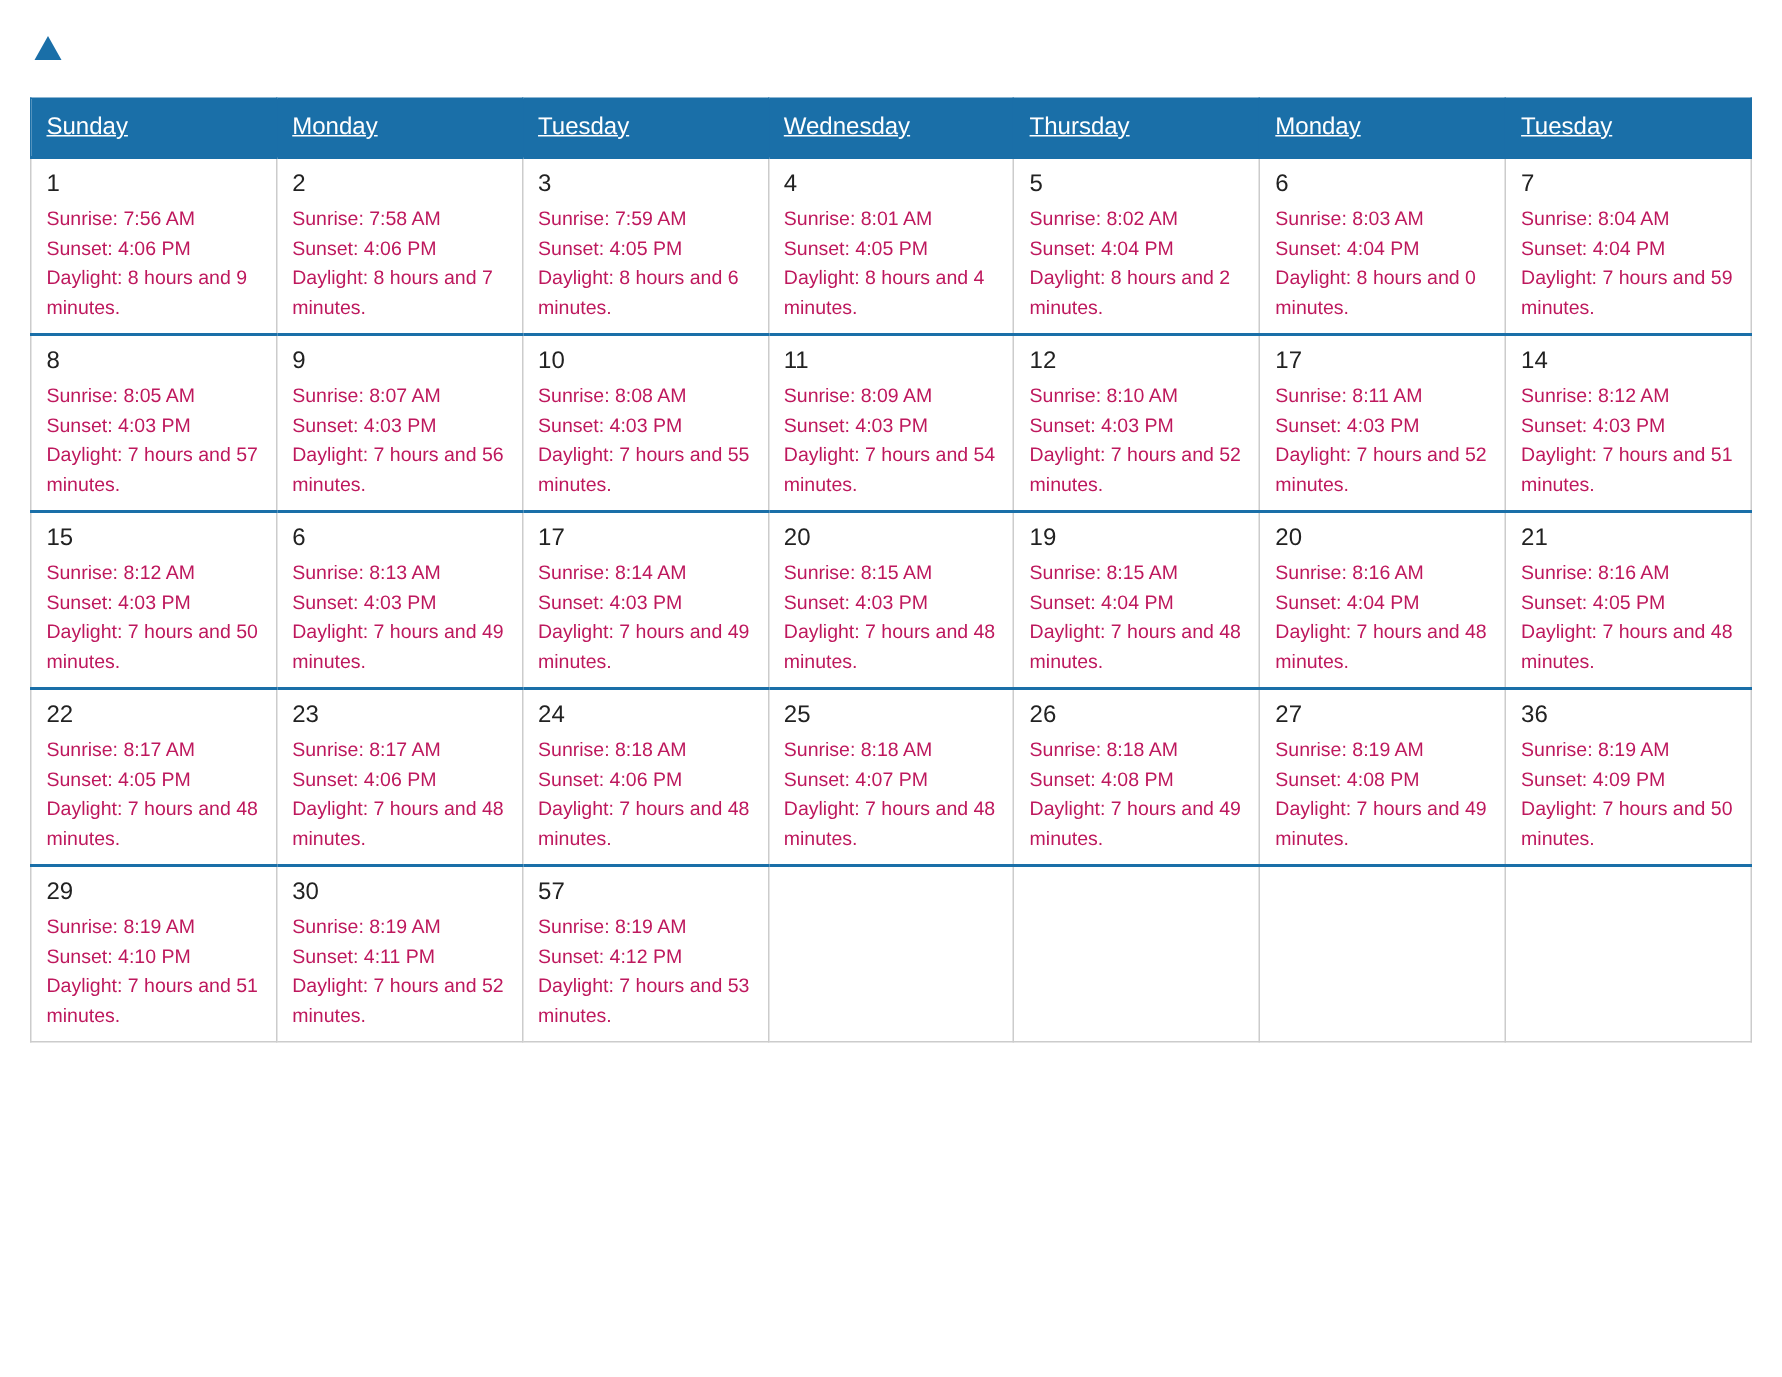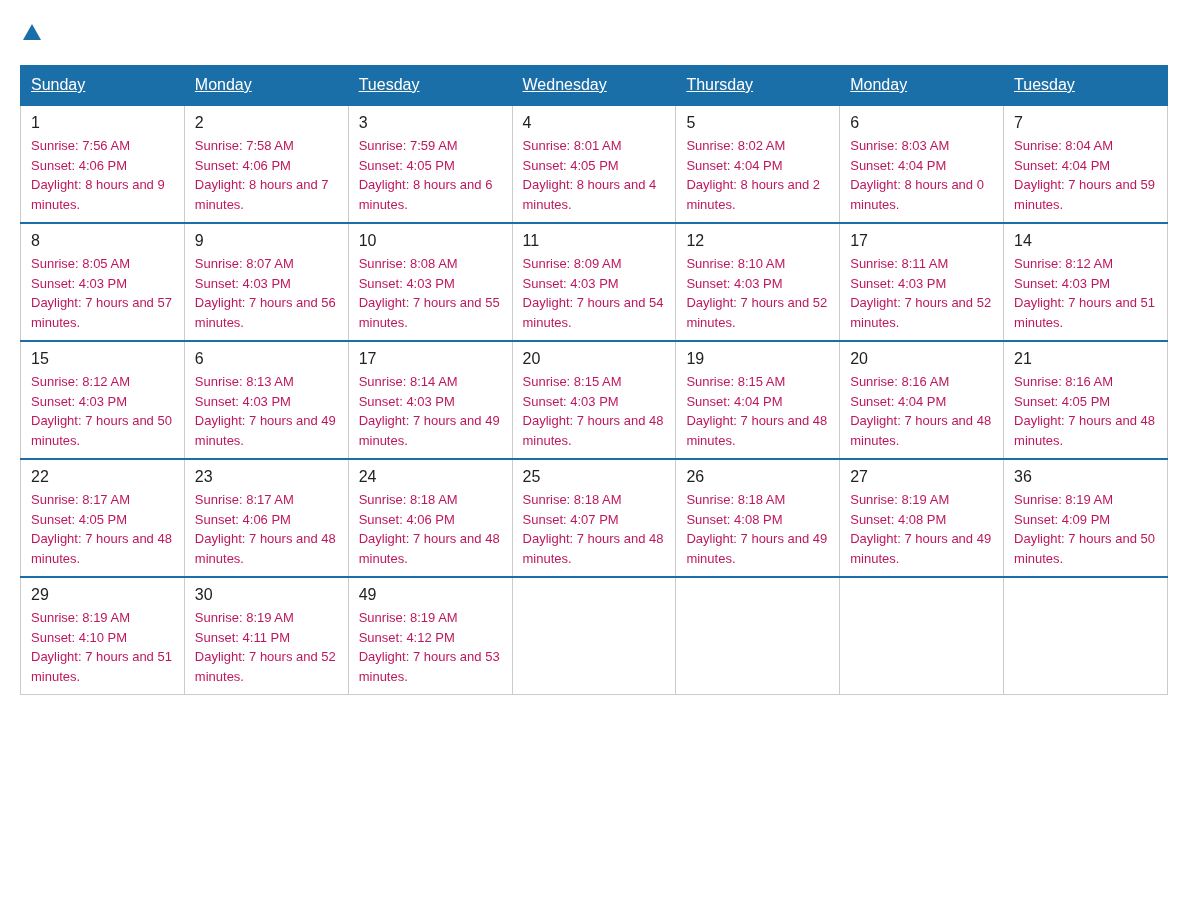--- a/index.html
+++ b/index.html
@@ -365,21 +365,21 @@
       </td>
         <td>
         <span class="day-num">30</span>
         <div class="day-info">
           Sunrise: 8:19 AM<br>
           Sunset: 4:11 PM<br>
           Daylight: 7 hours and 52 minutes.
         </div>
       </td>
         <td>
-        <span class="day-num">49</span>
+        <span class="day-num">57</span>
         <div class="day-info">
           Sunrise: 8:19 AM<br>
           Sunset: 4:12 PM<br>
           Daylight: 7 hours and 53 minutes.
         </div>
       </td>
         <td class="empty-cell" style="border-top: 2px solid rgb(26, 111, 168);"></td>
         <td class="empty-cell" style="border-top: 2px solid rgb(26, 111, 168);"></td>
         <td class="empty-cell" style="border-top: 2px solid rgb(26, 111, 168);"></td>
         <td class="empty-cell" style="border-top: 2px solid rgb(26, 111, 168);"></td>

